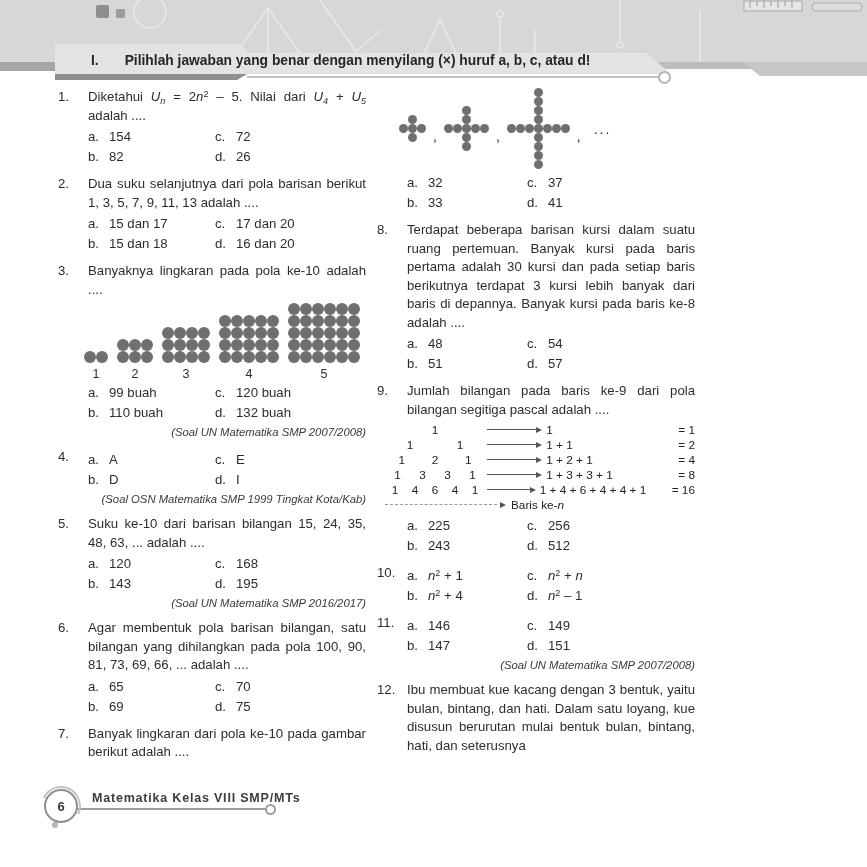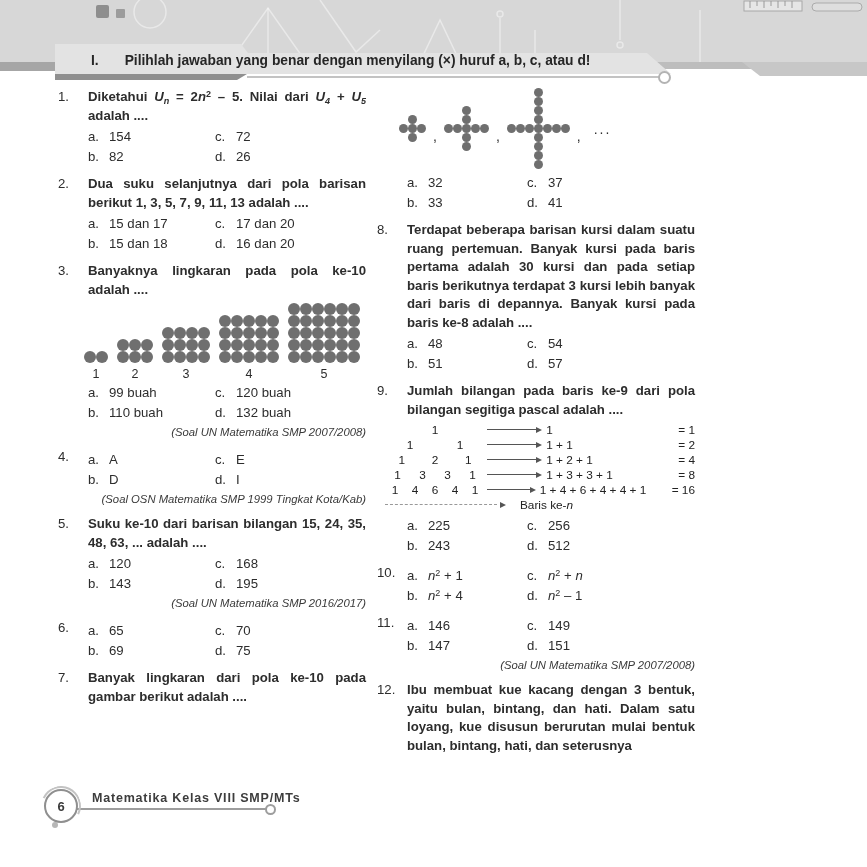--- a/index.html
+++ b/index.html
@@ -27,21 +27,21 @@
     border-radius:50%;background:#fff;}
 
   
   .col{position:absolute;top:88px;}
   .col-left{left:58px;width:308px;}
   .col-right{left:377px;width:318px;}
 
   .q{display:flex;margin-bottom:8px;}
   .qnum{width:30px;flex:none;font-size:13.2px;line-height:18.5px;}
   .qbody{flex:1;min-width:0;}
-  .qtext{font-size:13.2px;line-height:18.5px;text-align:justify;font-weight:bold;}
+  .qtext{font-size:13.2px;line-height:18.5px;text-align:justify;}
   .opts{margin-top:2px;}
   .optrow{display:flex;line-height:20px;font-size:13.2px;}
   .opt{display:flex;min-width:0;}
   .opt1{width:127px;flex:none;}
   .col-right .opt1{width:120px;}
   .optlabel{width:21px;flex:none;}
   .src{font-style:italic;font-size:11.3px;line-height:15px;text-align:right;margin:2px 0 0;color:#3a3a3a;}
   sup{font-size:9px;line-height:0;vertical-align:4px;}
   sub{font-size:9px;line-height:0;vertical-align:-3px;font-style:italic;}
   i{font-style:italic;}
@@ -63,21 +63,21 @@
   
   .figure.pascal{margin:3px 0 4px -22px;font-size:11.8px;color:#222;}
   .prow{display:flex;align-items:center;height:15px;}
   .pnums{width:100px;flex:none;display:flex;justify-content:space-around;}
   .parr{flex:1;display:flex;align-items:center;margin:0 4px 0 2px;min-width:10px;}
   .parr::before{content:"";flex:1;border-top:1px solid #555;}
   .phead{width:0;height:0;border-left:6px solid #555;border-top:3px solid transparent;border-bottom:3px solid transparent;flex:none;}
   .pexpr{width:132px;flex:none;}
   .peq{flex:none;}
   .pdash{width:112px;border-top:1px dashed #999;margin-right:3px;flex:none;}
-  .plab{margin-left:14px;}
+  .plab{margin-left:5px;}
 
   
   .pgnum-circle{position:absolute;left:44px;top:789px;width:30px;height:30px;border:2px solid #8f8f8f;
     border-radius:50%;background:#fff;display:flex;align-items:center;justify-content:center;
     font-weight:bold;font-size:13px;color:#3a3a3a;z-index:2;}
   .pgnum-circle::before{content:"";position:absolute;inset:-5px;border:2px solid #c3c3c3;border-radius:50%;
     border-top-color:transparent;border-right-color:transparent;transform:rotate(160deg);}
   .footer-title{position:absolute;left:92px;top:791px;font-size:12.5px;font-weight:bold;letter-spacing:0.8px;color:#3d3d3d;}
   .footer-line{position:absolute;left:76px;top:808px;width:190px;height:2px;background:#9d9d9d;}
   .footer-ring{position:absolute;left:265px;top:804px;width:7px;height:7px;border:2px solid #9d9d9d;border-radius:50%;background:#fff;}
@@ -376,20 +376,21 @@
               </div>
           </div>
         </div>
         <div class="src">(Soal UN Matematika SMP 2016/2017)</div>
       </div>
     </div>
 
     <div class="q">
       <div class="qnum">6.</div>
       <div class="qbody">
+        <div class="qtext">Agar membentuk pola barisan bilangan, satu bilangan yang dihilangkan pada pola 100, 90, 81, 73, 69, 66, ... adalah ....</div>
         <div class="opts">
           <div class="optrow">
             <div class="opt opt1">
                 <span class="optlabel">a.</span>
                 <span>65</span>
               </div>
             <div class="opt">
                 <span class="optlabel">c.</span>
                 <span>70</span>
               </div>

